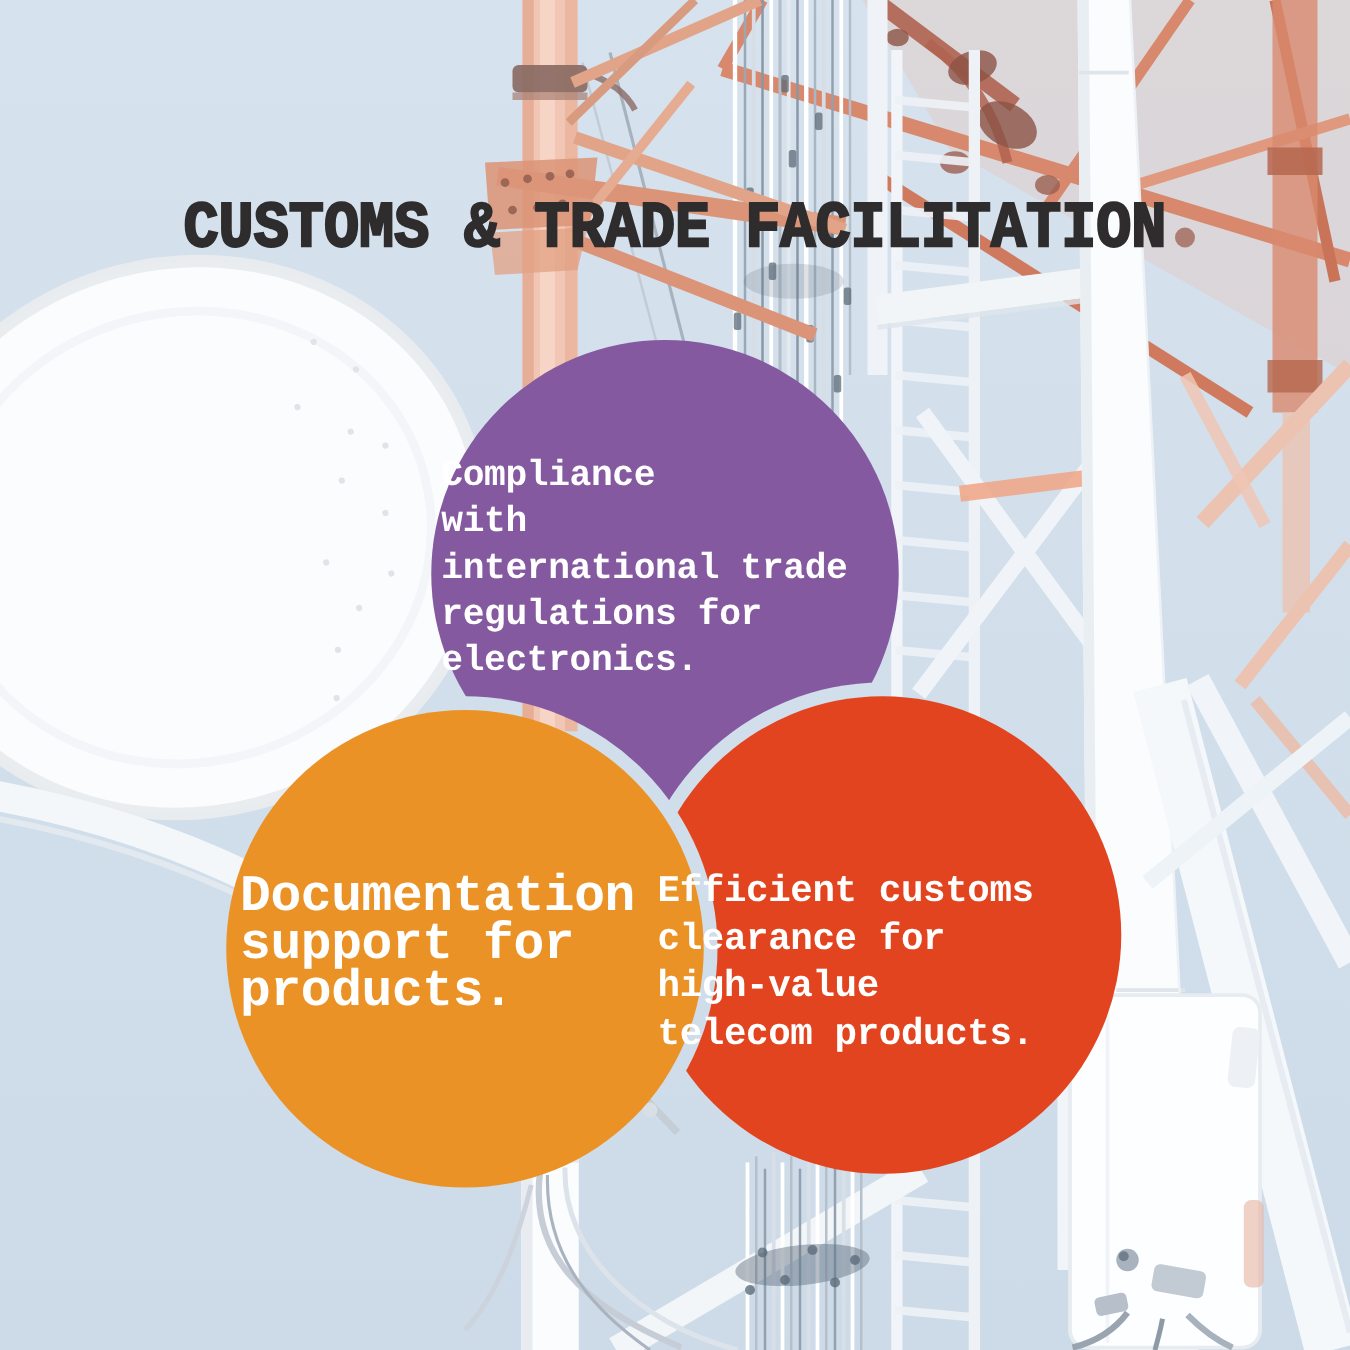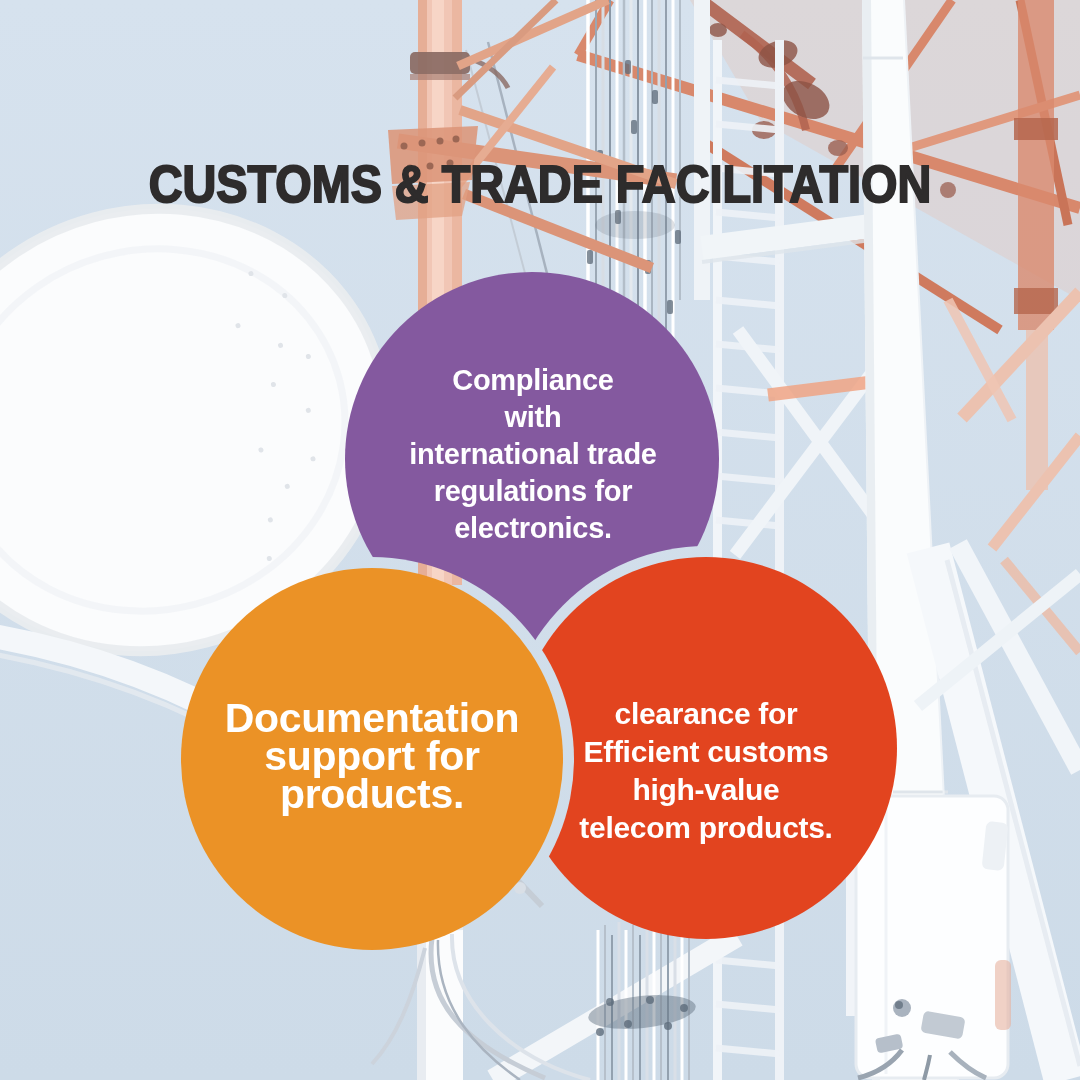--- a/index.html
+++ b/index.html
@@ -1,29 +1,29 @@
 <!DOCTYPE html>
 <html><head>
 <meta charset="utf-8">
 <style>
   html,body{margin:0;padding:0;background:#9aa7b6;}
   #canvas{
     position:relative;width:1080px;height:1080px;overflow:hidden;
-    font-family:Liberation Sans, sans-serif;background:#d3e0ec;
+    font-family:Liberation Mono, monospace;background:#d3e0ec;
   }
   #bg-svg{position:absolute;left:0;top:0;width:1080px;height:1080px;display:block;}
   .title{
     position:absolute;left:0;top:152px;width:1080px;text-align:center;
     font-size:52px;line-height:64px;font-weight:800;color:#2e2c2c;
     letter-spacing:0px;transform:scaleX(0.9);transform-origin:540px 50%;
     -webkit-text-stroke:2px #2e2c2c;
     white-space:nowrap;
   }
   .bubble-text{
-    position:absolute;text-align:center;color:#ffffff;font-weight:bold;
+    position:absolute;color:#ffffff;font-weight:bold;
   }
   .bubble-text div{display:block;}
   #text-purple{left:353px;top:362px;width:360px;font-size:29px;line-height:37px;letter-spacing:-0.3px;}
   #text-orange{left:192px;top:699px;width:360px;font-size:41px;line-height:38px;letter-spacing:-0.3px;}
   #text-red{left:526px;top:695px;width:360px;font-size:30px;line-height:38px;letter-spacing:-0.3px;}
 </style>
 </head>
 <body>
 
 <div id="canvas">
@@ -281,19 +281,19 @@
   <div>electronics.</div>
 </div>
 
 <div id="text-orange" class="bubble-text">
   <div>Documentation</div>
   <div>support for</div>
   <div>products.</div>
 </div>
 
 <div id="text-red" class="bubble-text">
+  <div>Efficient customs</div>
   <div>clearance for</div>
-  <div>Efficient customs</div>
   <div>high-value</div>
   <div>telecom products.</div>
 </div>
 
 </div>
 
 </body></html>

